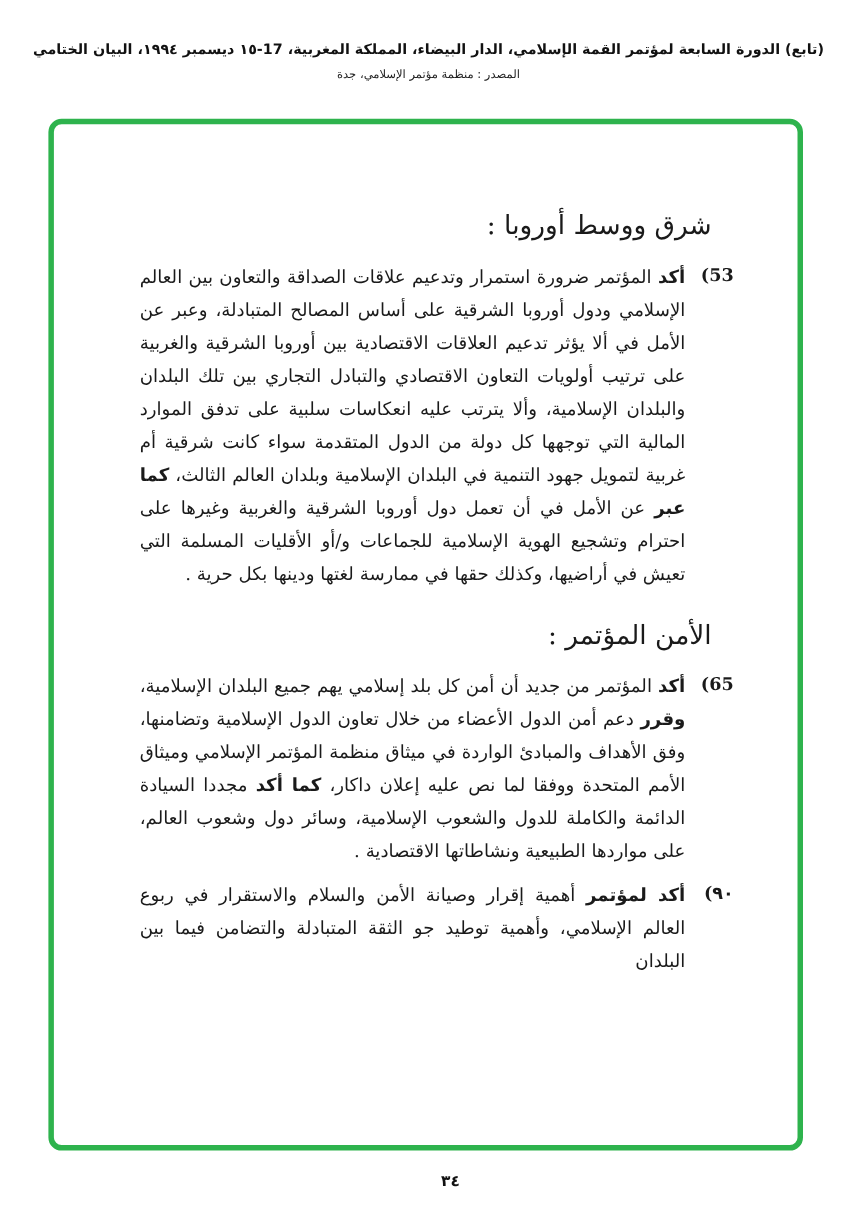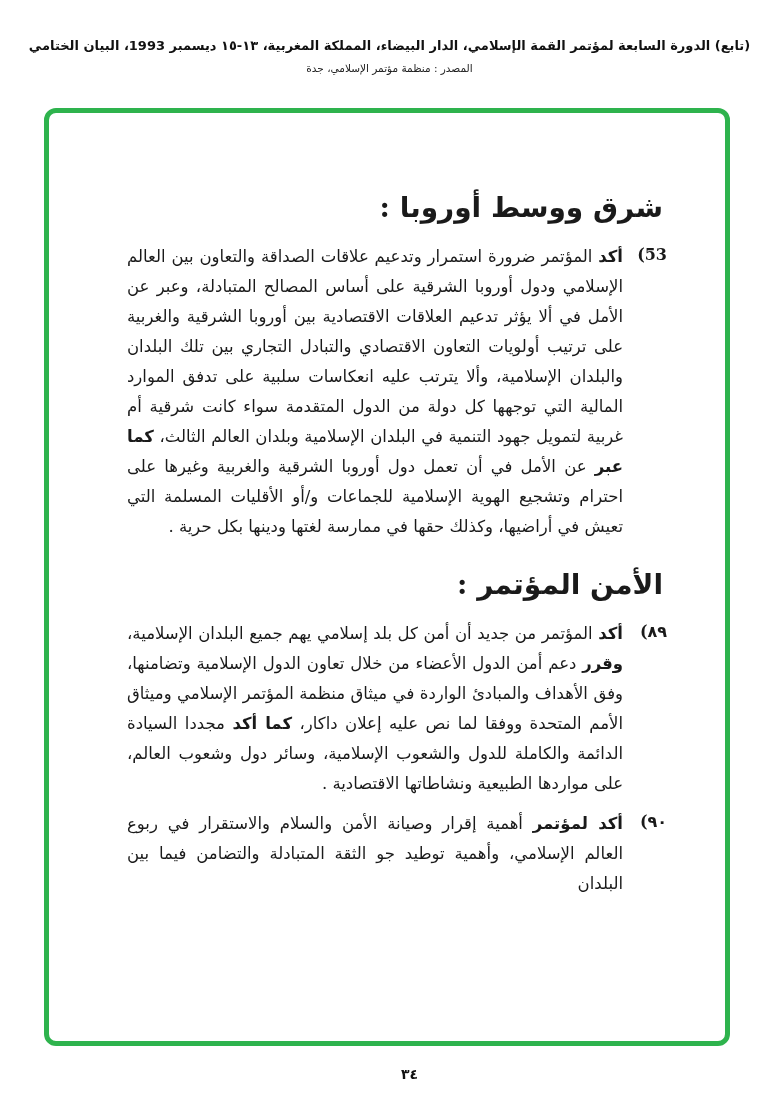--- a/index.html
+++ b/index.html
@@ -52,24 +52,24 @@
   
   .page-content {
     position: absolute;
     top: 78px;
     right: 58px;
     left: 78px;
     direction: rtl;
     color: #1a1a1a;
   }
   .section-title {
-    font-size: 28px;
-    font-weight: bold;
+    font-size: 24px;
+    font-weight: normal;
     margin-bottom: 18px;
-    margin-right: 4px;
+    margin-right: 20px;
   }
   .section-title.second {
     margin-top: 26px;
   }
   .para {
     display: flex;
     direction: rtl;
     margin-bottom: 10px;
   }
   .para-num {
@@ -99,41 +99,41 @@
     color: #111;
     padding-left: 40px;
   }
 </style>
 </head>
 <body>
 
 <div class="sheet">
 
   <div class="doc-header">
-    <div class="line1">(تابع) الدورة السابعة لمؤتمر القمة الإسلامي، الدار البيضاء، المملكة المغربية، ١٣-١٥ ديسمبر 1993، البيان الختامي</div>
+    <div class="line1">(تابع) الدورة السابعة لمؤتمر القمة الإسلامي، الدار البيضاء، المملكة المغربية، 17-١٥ ديسمبر ١٩٩٤، البيان الختامي</div>
     <div class="line2">المصدر :   منظمة مؤتمر الإسلامي، جدة</div>
   </div>
 
   <div class="scan-frame">
 
     <div class="page-content">
 
       <div class="section-title">شرق ووسط أوروبا :</div>
 
       <div class="para">
         <div class="para-num">53)</div>
         <div class="para-text">
           <span class="seg-bold">أكد</span><span> المؤتمر ضرورة استمرار وتدعيم علاقات الصداقة والتعاون بين العالم الإسلامي ودول أوروبا الشرقية على أساس المصالح المتبادلة، وعبر عن الأمل في ألا يؤثر تدعيم العلاقات الاقتصادية بين أوروبا الشرقية والغربية على ترتيب أولويات التعاون الاقتصادي والتبادل التجاري بين تلك البلدان والبلدان الإسلامية، وألا يترتب عليه انعكاسات سلبية على تدفق الموارد المالية التي توجهها كل دولة من الدول المتقدمة سواء كانت شرقية أم غربية لتمويل جهود التنمية في البلدان الإسلامية وبلدان العالم الثالث، </span><span class="seg-bold">كما عبر</span><span> عن الأمل في أن تعمل دول أوروبا الشرقية والغربية وغيرها على احترام وتشجيع الهوية الإسلامية للجماعات و/أو الأقليات المسلمة التي تعيش في أراضيها، وكذلك حقها في ممارسة لغتها ودينها بكل حرية .</span>
         </div>
       </div>
 
       <div class="section-title second">الأمن المؤتمر :</div>
 
       <div class="para">
-        <div class="para-num">٨٩)</div>
+        <div class="para-num">65)</div>
         <div class="para-text">
           <span class="seg-bold">أكد</span><span> المؤتمر من جديد أن أمن كل بلد إسلامي يهم جميع البلدان الإسلامية، </span><span class="seg-bold">وقرر</span><span> دعم أمن الدول الأعضاء من خلال تعاون الدول الإسلامية وتضامنها، وفق الأهداف والمبادئ الواردة في ميثاق منظمة المؤتمر الإسلامي وميثاق الأمم المتحدة ووفقا لما نص عليه إعلان داكار، </span><span class="seg-bold">كما أكد</span><span> مجددا السيادة الدائمة والكاملة للدول والشعوب الإسلامية، وسائر دول وشعوب العالم، على مواردها الطبيعية ونشاطاتها الاقتصادية .</span>
         </div>
       </div>
 
       <div class="para">
         <div class="para-num">٩٠)</div>
         <div class="para-text">
           <span class="seg-bold">أكد لمؤتمر</span><span> أهمية إقرار وصيانة الأمن والسلام والاستقرار في ربوع العالم الإسلامي، وأهمية توطيد جو الثقة المتبادلة والتضامن فيما بين البلدان</span>
         </div>

